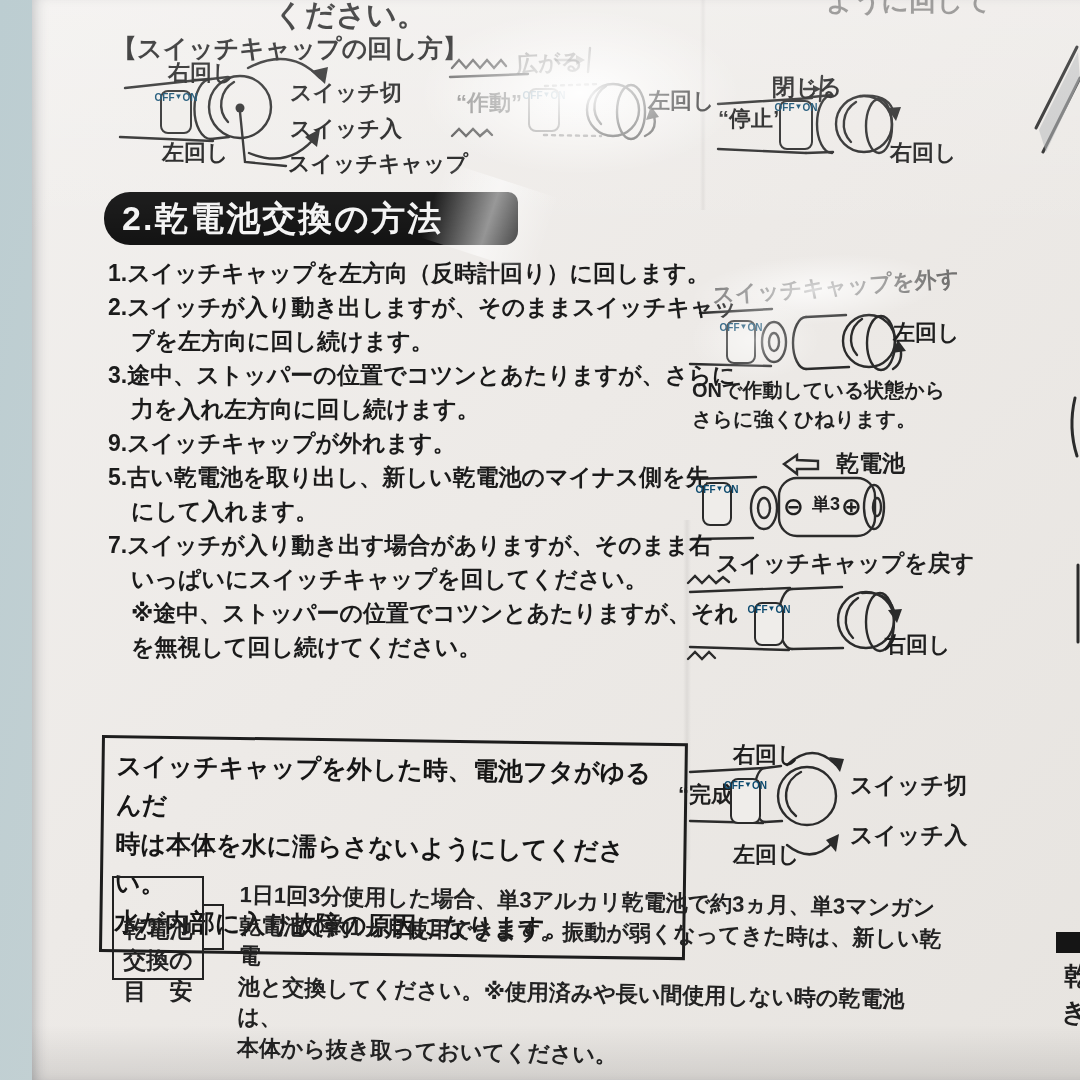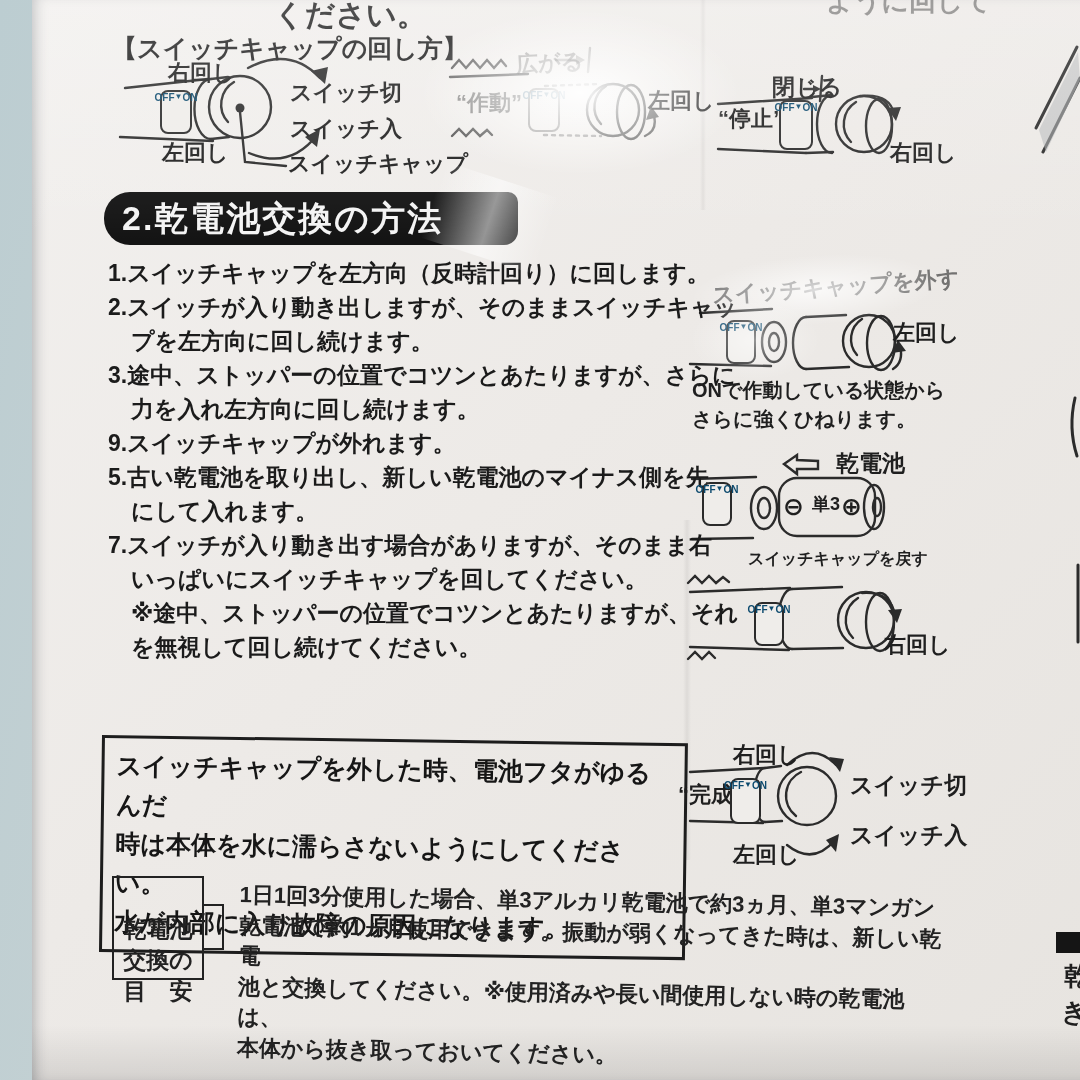--- a/index.html
+++ b/index.html
@@ -235,21 +235,21 @@
   <span class="lbl" style="left:836px;top:450px;font-size:23px;">乾電池</span>
   <span class="lbl" style="left:783px;top:492px;font-size:25px;">⊖</span>
   <span class="lbl" style="left:812px;top:494px;font-size:18px;">単3</span>
   <span class="lbl" style="left:841px;top:492px;font-size:25px;">⊕</span>
   <div class="onoff" style="left:702px;top:482px;width:26px;height:40px;">
     <span>OFF</span>
       <span class="tri">▼</span>
       <span>ON</span>
   </div>
 
-  <span class="lbl" style="left:748px;top:550px;font-size:16px;">スイッチキャップを戻す</span>
+  <span class="lbl" style="left:716px;top:550px;font-size:23px;">スイッチキャップを戻す</span>
   <span class="lbl" style="left:884px;top:632px;font-size:22px;">右回し</span>
   <div class="onoff" style="left:754px;top:602px;width:26px;height:40px;">
     <span>OFF</span>
       <span class="tri">▼</span>
       <span>ON</span>
   </div>
 
   <span class="lbl" style="left:733px;top:742px;font-size:22px;">右回し</span>
   <span class="lbl" style="left:678px;top:782px;font-size:22px;">“完成”</span>
   <span class="lbl" style="left:850px;top:772px;font-size:23px;">スイッチ切</span>

